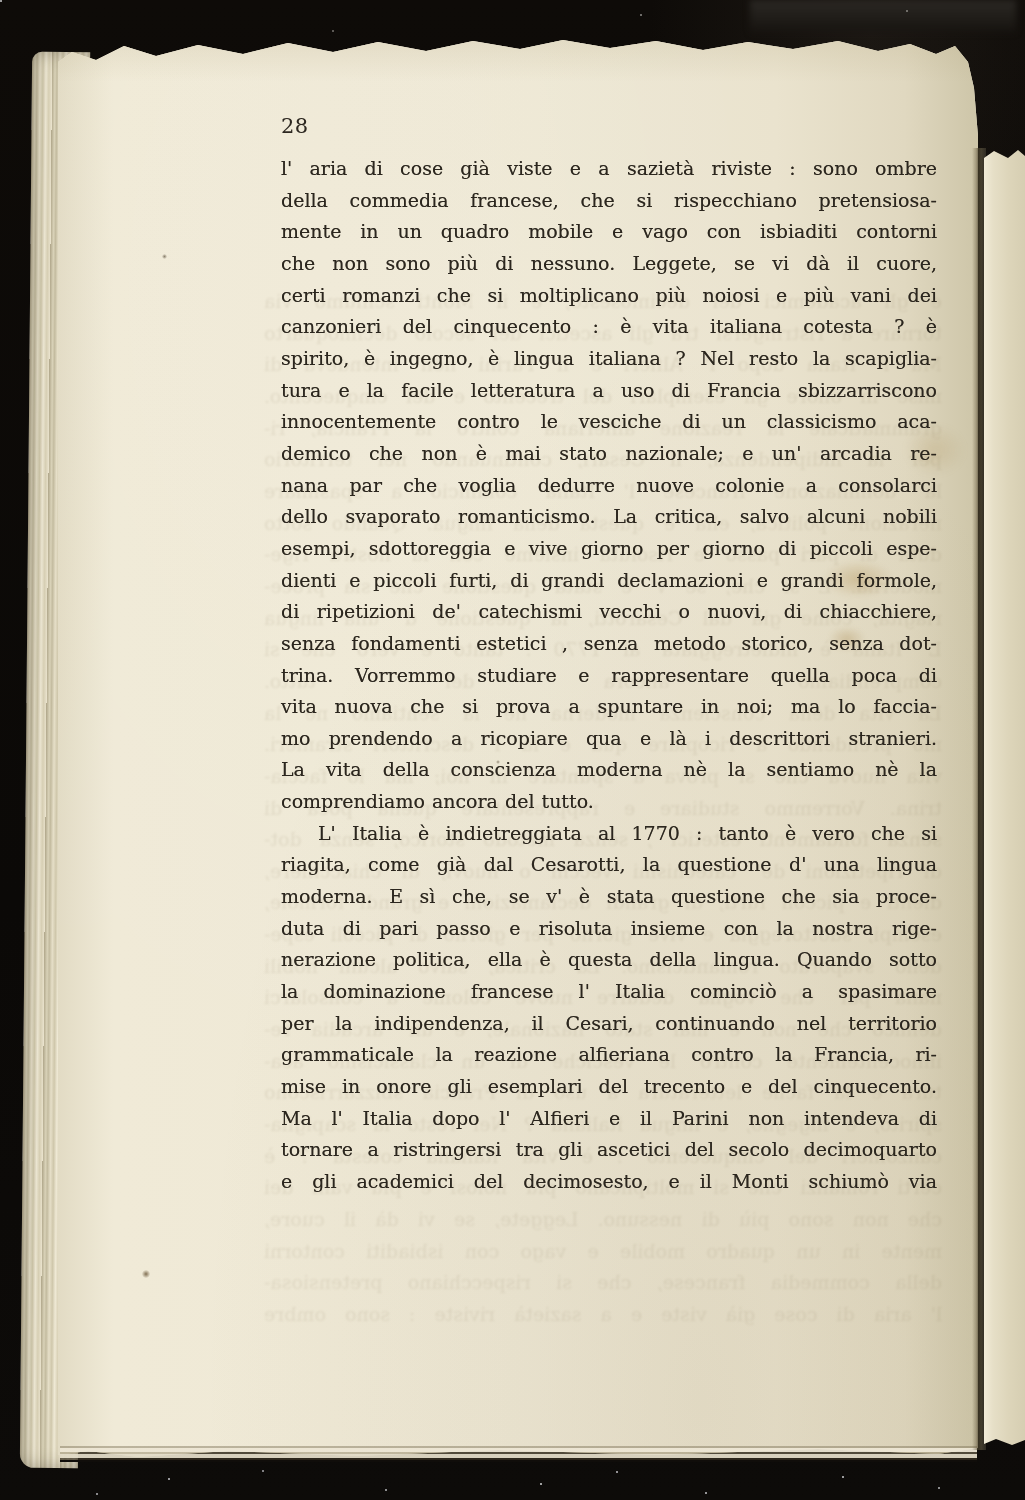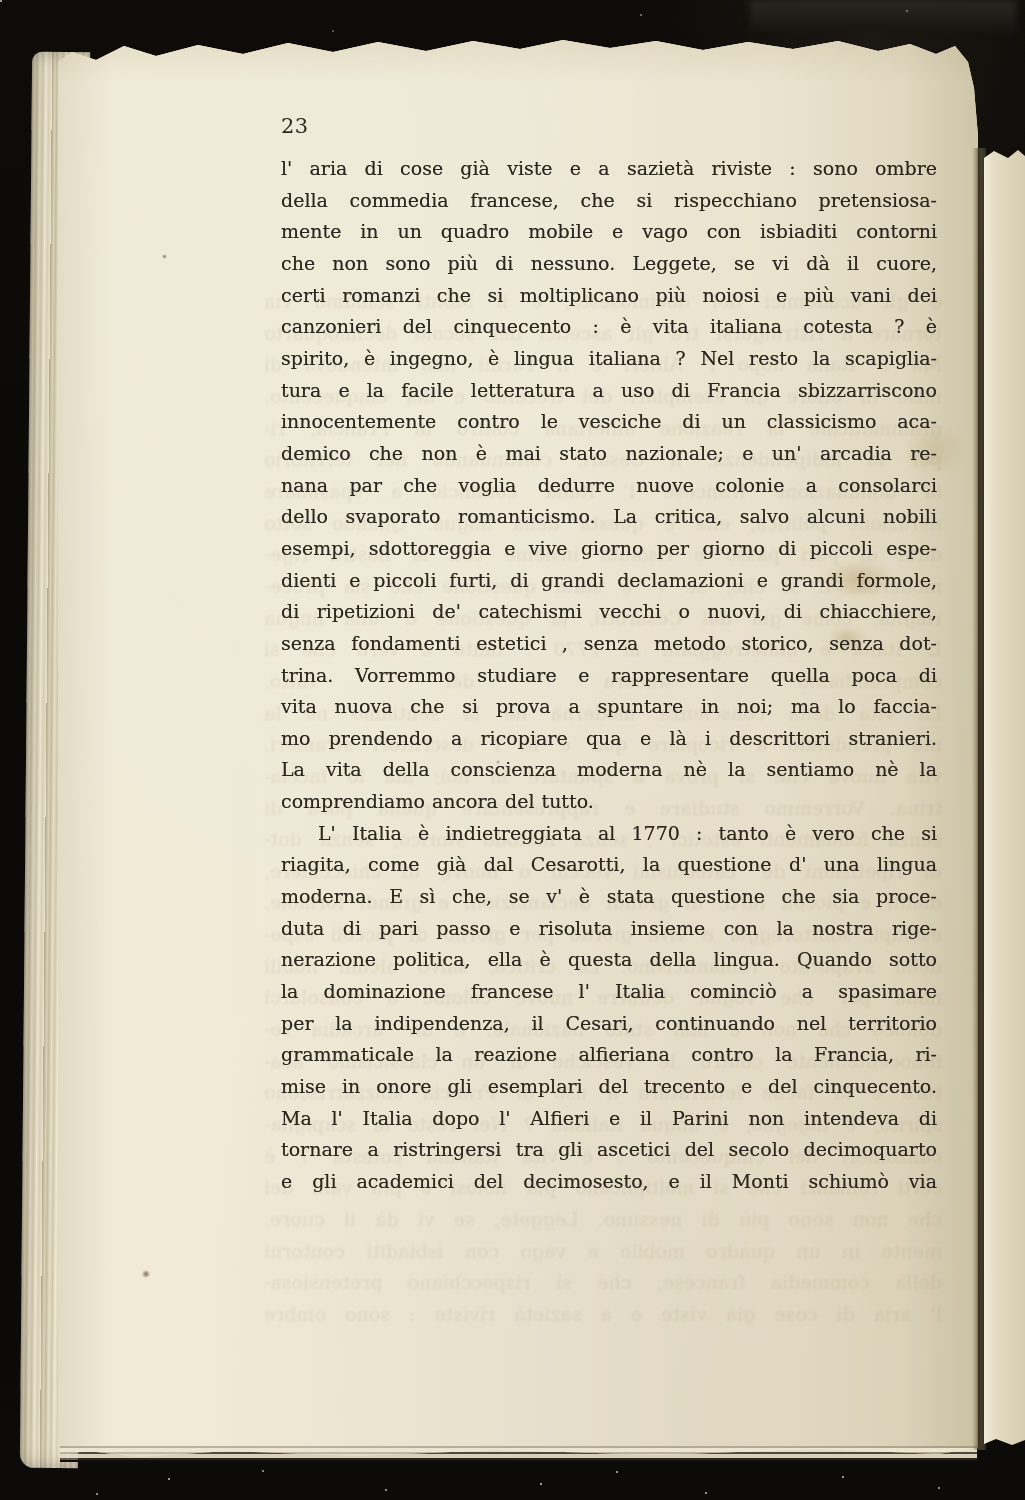--- a/index.html
+++ b/index.html
@@ -179,21 +179,21 @@
         <div class="line">l' aria di cose già viste e a sazietà riviste : sono ombre</div>
       </div>
 
     <div class="stain a"></div>
     <div class="stain b"></div>
     <div class="stain c"></div>
     <div class="stain d"></div>
     <div class="stain e"></div>
     <div class="stain f"></div>
 
-    <div class="page-number">23</div>
+    <div class="page-number">28</div>
 
     <div class="body-text">
         <div class="line">l' aria di cose già viste e a sazietà riviste : sono ombre</div>
         <div class="line">della commedia francese, che si rispecchiano pretensiosa-</div>
         <div class="line">mente in un quadro mobile e vago con isbiaditi contorni</div>
         <div class="line">che non sono più di nessuno. Leggete, se vi dà il cuore,</div>
         <div class="line">certi romanzi che si moltiplicano più noiosi e più vani dei</div>
         <div class="line">canzonieri del cinquecento : è vita italiana cotesta ? è</div>
         <div class="line">spirito, è ingegno, è lingua italiana ? Nel resto la scapiglia-</div>
         <div class="line">tura e la facile letteratura a uso di Francia sbizzarriscono</div>

